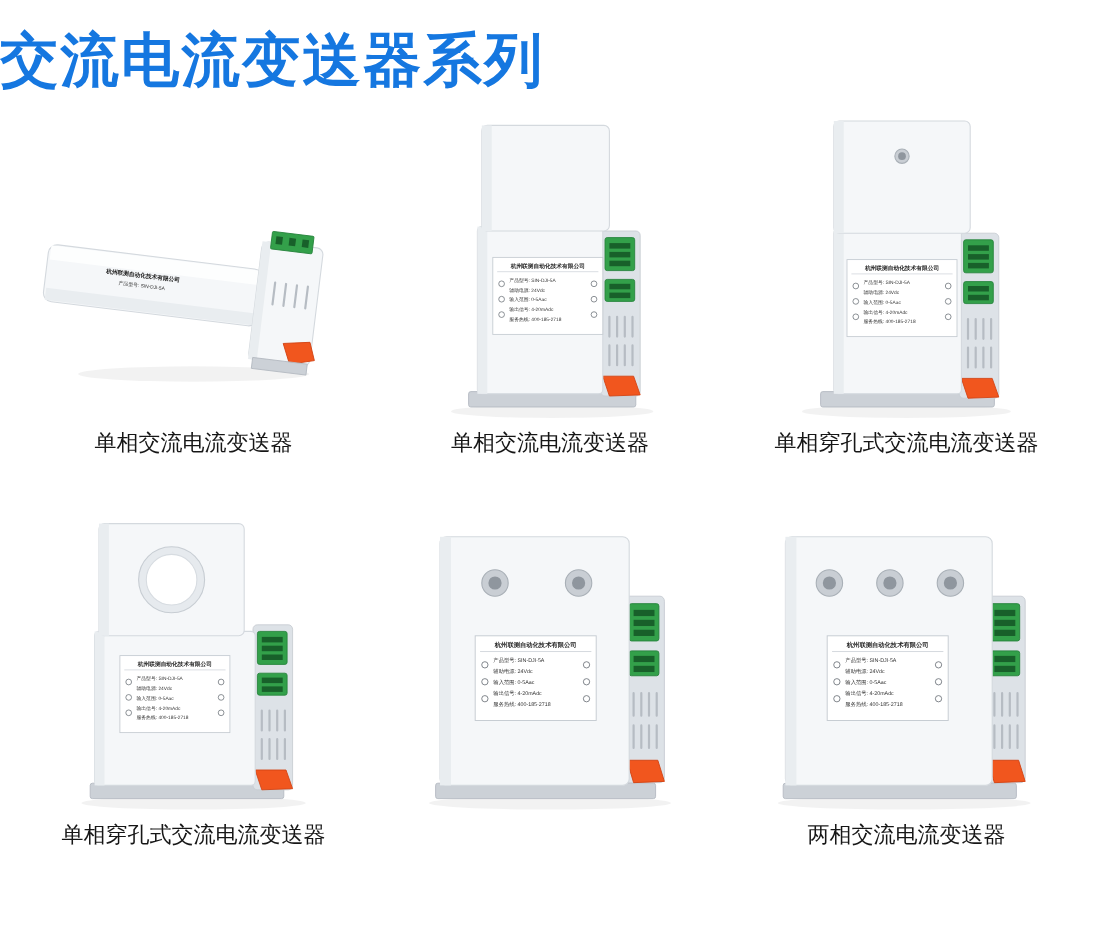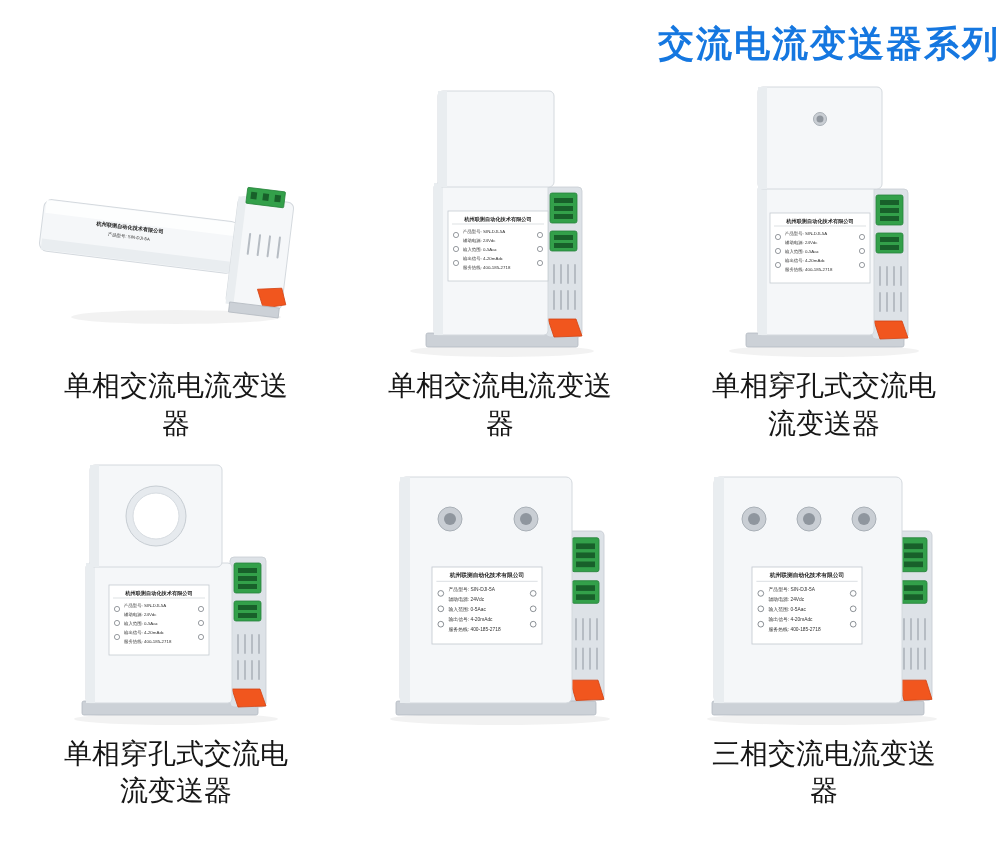--- a/index.html
+++ b/index.html
@@ -1,24 +1,24 @@
 <!DOCTYPE html>
 <html><head>
 <meta charset="utf-8">
 <style>
   html,body{margin:0;padding:0;background:#ffffff;}
   body{font-family:"Liberation Sans","DejaVu Sans",sans-serif;}
   .page{width:1000px;height:854px;box-sizing:border-box;background:#fff;overflow:hidden;}
-  .title{margin:0;padding:20px 0 8px;text-align:right;font-size:36px;font-weight:700;
+  .title{margin:0;padding:20px 0 8px;text-align:left;font-size:53px;font-weight:700;
          color:#1577E0;letter-spacing:2px;}
   .grid{width:972px;margin:0 auto;display:grid;grid-template-columns:repeat(3,1fr);
         justify-items:center;row-gap:2px;}
   figure{margin:0;display:flex;flex-direction:column;align-items:center;}
   svg.product{width:300px;height:288px;display:block;}
-  figcaption{font-size:28px;color:#161616;text-align:center;max-width:246px;
+  figcaption{font-size:20px;color:#161616;text-align:center;max-width:246px;
              line-height:1.35;min-height:64px;margin-top:2px;}
   
   .body-f{fill:#f5f7f9;stroke:#d4d9de;stroke-width:1;}
   .hi{fill:#fdfefe;}
   .shade{fill:#e9edf0;}
   .shade2{fill:#dde2e7;stroke:#c8cdd3;stroke-width:0.8;}
   .panel{fill:#ffffff;stroke:#c6ccd2;stroke-width:0.8;}
   .green{fill:#33a04a;stroke:#27843c;stroke-width:0.8;}
   .gslot{fill:#18602a;}
   .orange{fill:#f1561e;stroke:#d34313;stroke-width:0.8;}
@@ -192,17 +192,17 @@
           <rect x="40" y="32" width="10" height="226" class="shade"></rect>
           <circle cx="80" cy="74" r="12" class="hole"></circle>
           <circle cx="80" cy="74" r="6" class="hole-in"></circle>
           <circle cx="135" cy="74" r="12" class="hole"></circle>
           <circle cx="135" cy="74" r="6" class="hole-in"></circle>
           <circle cx="190" cy="74" r="12" class="hole"></circle>
           <circle cx="190" cy="74" r="6" class="hole-in"></circle>
         </g>
         <use href="#label-panel" transform="translate(78,122) scale(1.1,1.1)"></use>
       </svg>
-      <figcaption>三相交流电流变送器</figcaption>
+      <figcaption>两相交流电流变送器</figcaption>
     </figure>
 
   </div>
 </div>
 
 </body></html>

